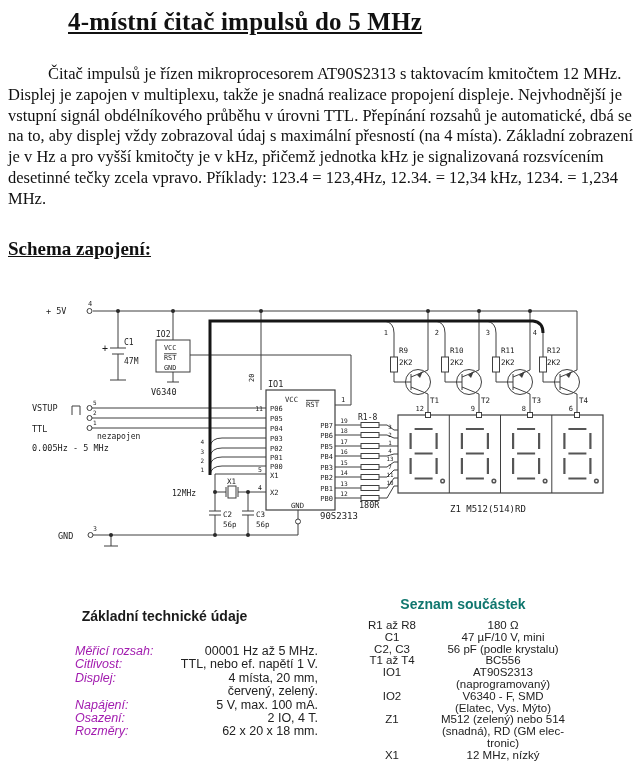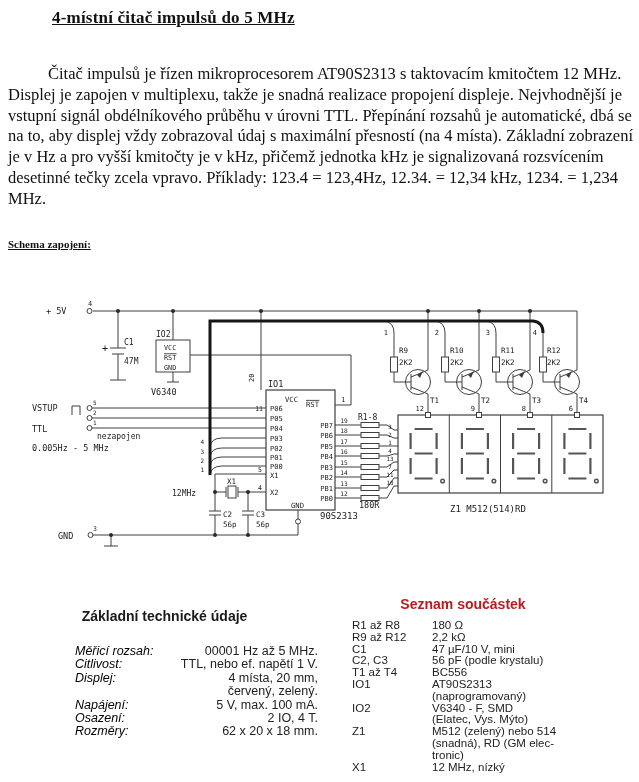--- a/index.html
+++ b/index.html
@@ -1,35 +1,35 @@
 <!DOCTYPE html>
 <html><head>
 <meta charset="utf-8">
 <style>
   html,body{margin:0;padding:0;background:#fff;}
   #page{position:relative;width:639px;height:782px;background:#ffffff;overflow:hidden;
         font-family:"Liberation Serif", serif;color:#111;}
-  .title{position:absolute;left:52px;top:8px;font-size:17px;font-weight:bold;
+  .title{position:absolute;left:68px;top:8px;font-size:25px;font-weight:bold;
          text-decoration:underline;letter-spacing:.2px;}
   .intro{position:absolute;left:8px;top:64px;width:627px;font-size:16.5px;line-height:20.8px;
          text-indent:40px;text-align:left;}
-  .schema-heading{position:absolute;left:8px;top:238px;font-size:11px;font-weight:bold;
+  .schema-heading{position:absolute;left:8px;top:238px;font-size:19px;font-weight:bold;
          text-decoration:underline;}
   #schematic{position:absolute;left:30px;top:290px;}
   #schematic text{font-family:"DejaVu Sans Mono", monospace;fill:#1b1b1b;}
   .tech{position:absolute;left:62px;top:608px;width:256px;
         font-family:"Liberation Sans", sans-serif;font-size:12.5px;color:#222;}
   .tech .hd{width:205px;text-align:center;font-weight:bold;font-size:14px;margin-bottom:21px;color:#1a1a1a;}
   .t-row{display:flex;line-height:13.4px;padding-left:13px;}
-  .t-label{font-style:italic;width:95px;color:#000000;}
+  .t-label{font-style:italic;width:95px;color:#a21caf;}
   .t-val{flex:1;text-align:right;}
   .parts{position:absolute;left:352px;top:596px;width:222px;
         font-family:"Liberation Sans", sans-serif;font-size:11.5px;color:#222;}
-  .parts .hd{width:100%;text-align:center;font-weight:bold;font-size:14px;margin-bottom:8px;color:#b91c1c;}
-  .p-row{display:flex;line-height:11.8px;}
+  .parts .hd{width:100%;text-align:center;font-weight:bold;font-size:14px;margin-bottom:8px;color:#0f766e;}
+  .p-row{display:flex;line-height:11.8px;text-align:center;}
   .p-label{width:80px;}
   .p-val{flex:1;}
 </style>
 </head>
 <body>
 
 <div id="page">
 
   <div class="title">4-místní čitač impulsů do 5 MHz</div>
 
@@ -272,24 +272,20 @@
   </div>
 
   <div class="parts">
     <div class="hd">Seznam součástek</div>
     <div>
         <div class="p-row">
           <span class="p-label">R1 až R8</span>
           <span class="p-val">180 Ω</span>
         </div>
         <div class="p-row">
-          <span class="p-label">R9 až R12</span>
-          <span class="p-val">2,2 kΩ</span>
-        </div>
-        <div class="p-row">
           <span class="p-label">C1</span>
           <span class="p-val">47 µF/10 V, mini</span>
         </div>
         <div class="p-row">
           <span class="p-label">C2, C3</span>
           <span class="p-val">56 pF (podle krystalu)</span>
         </div>
         <div class="p-row">
           <span class="p-label">T1 až T4</span>
           <span class="p-val">BC556</span>

